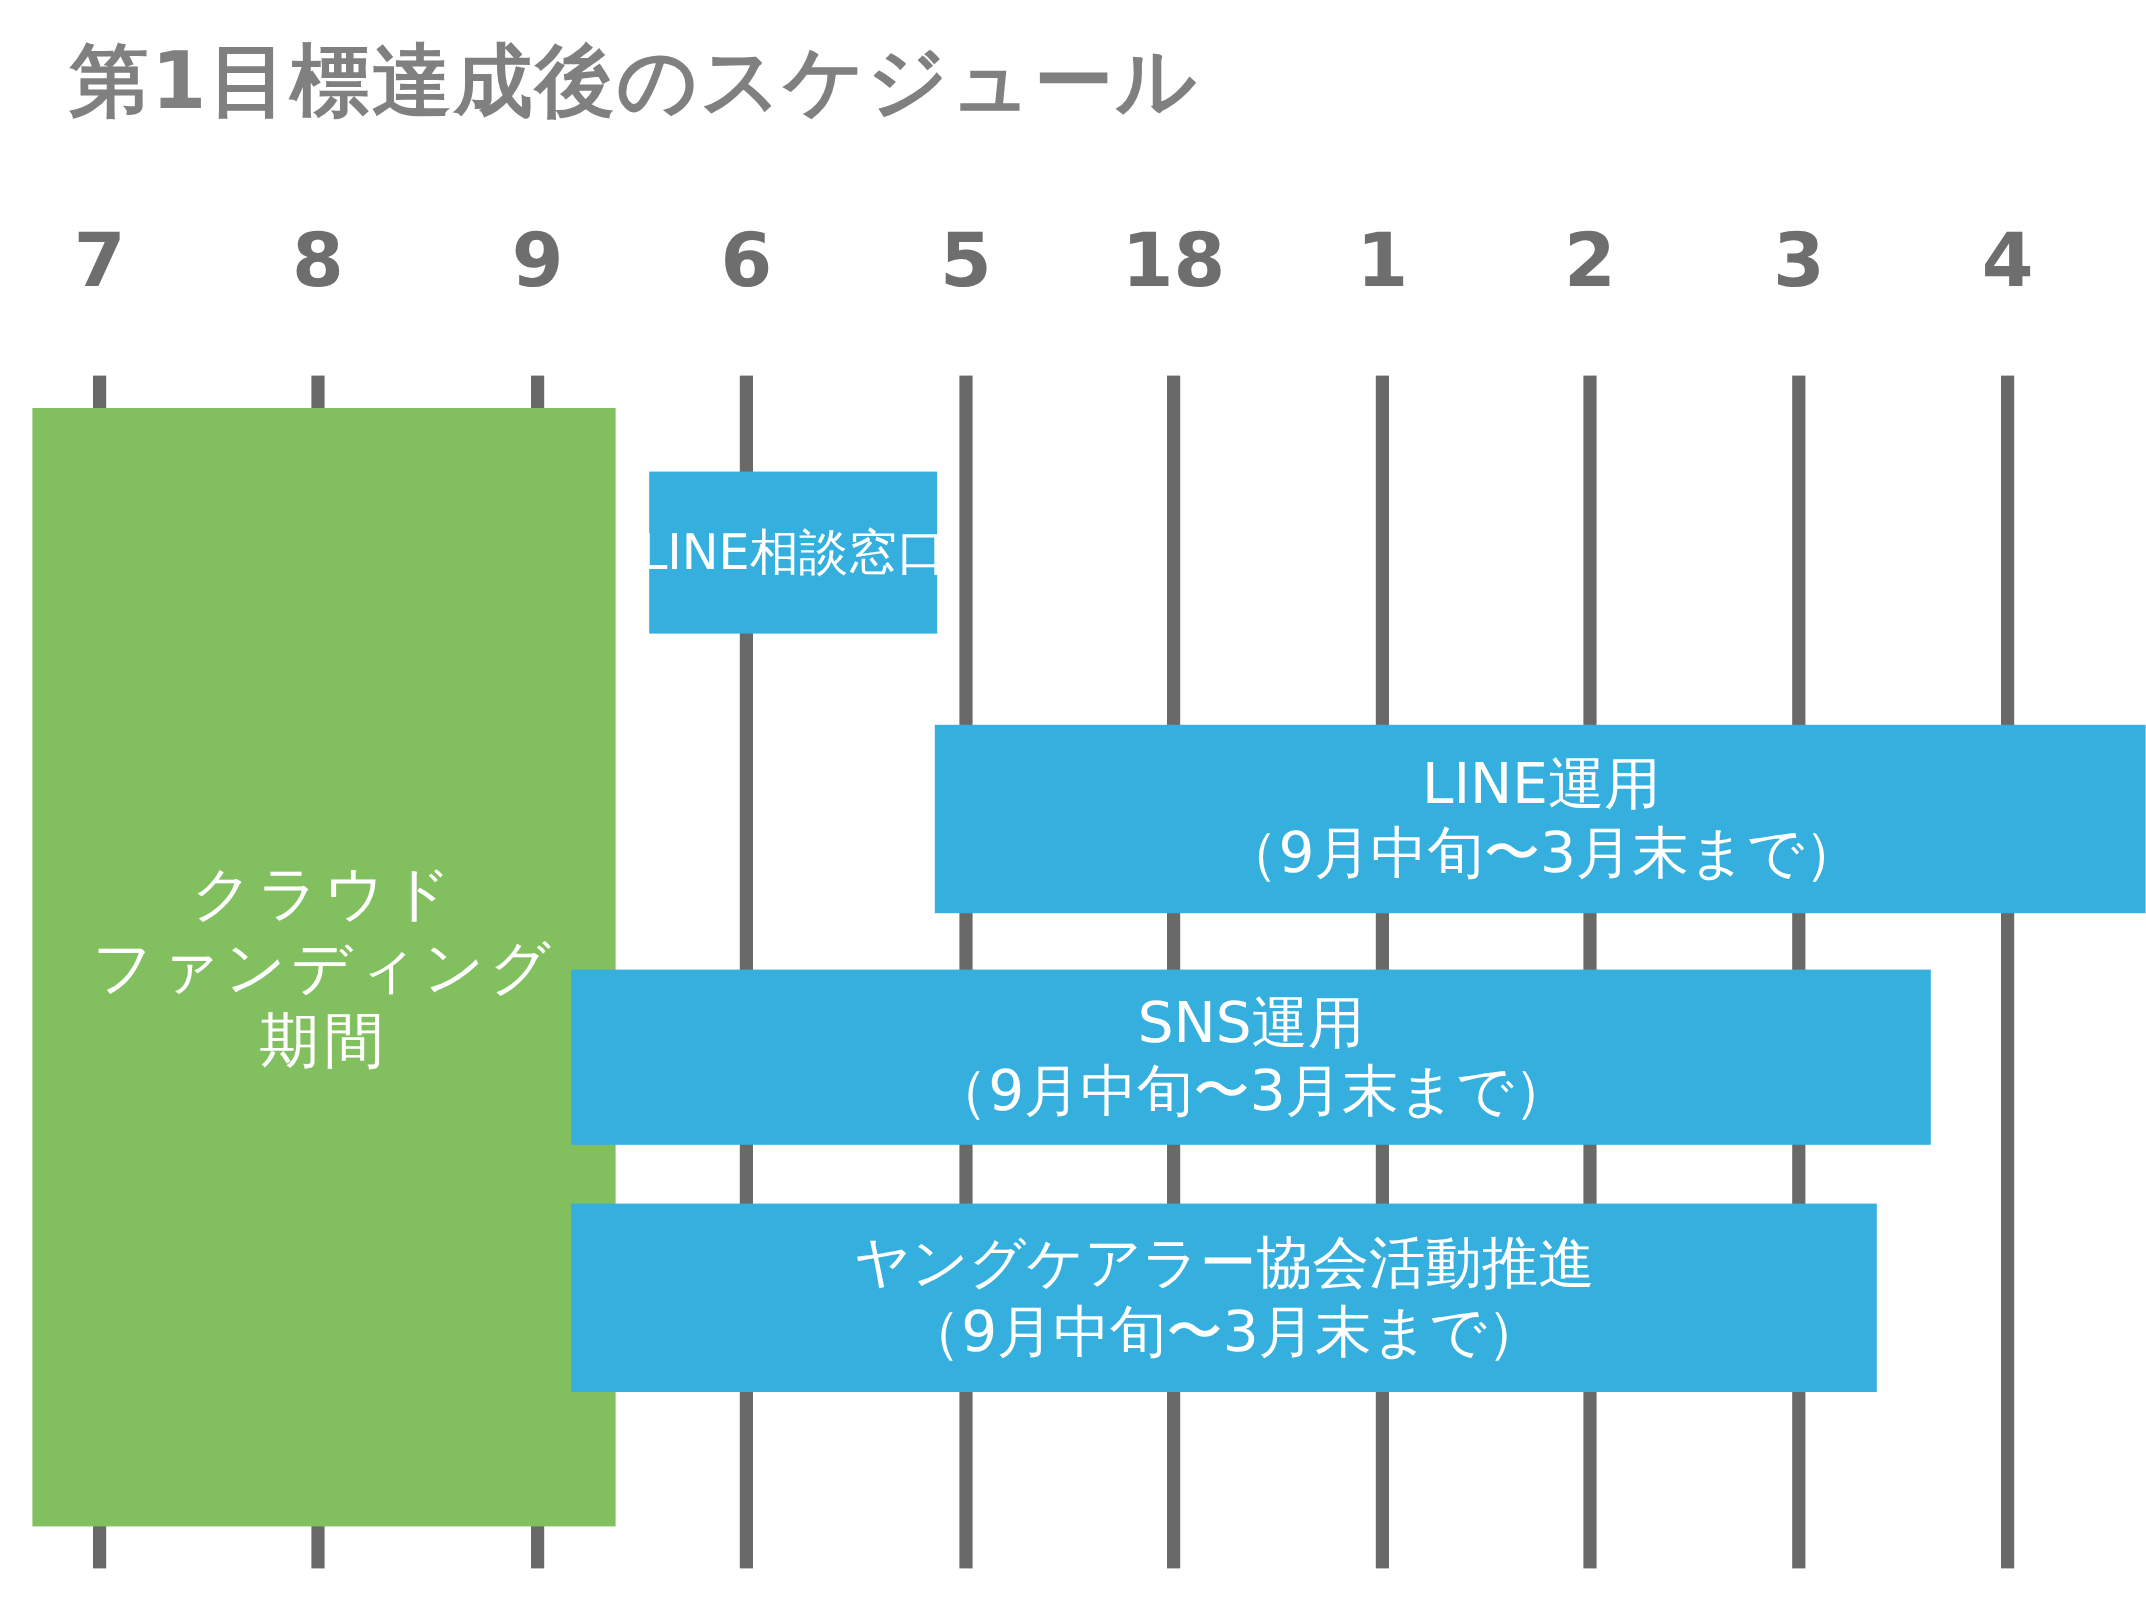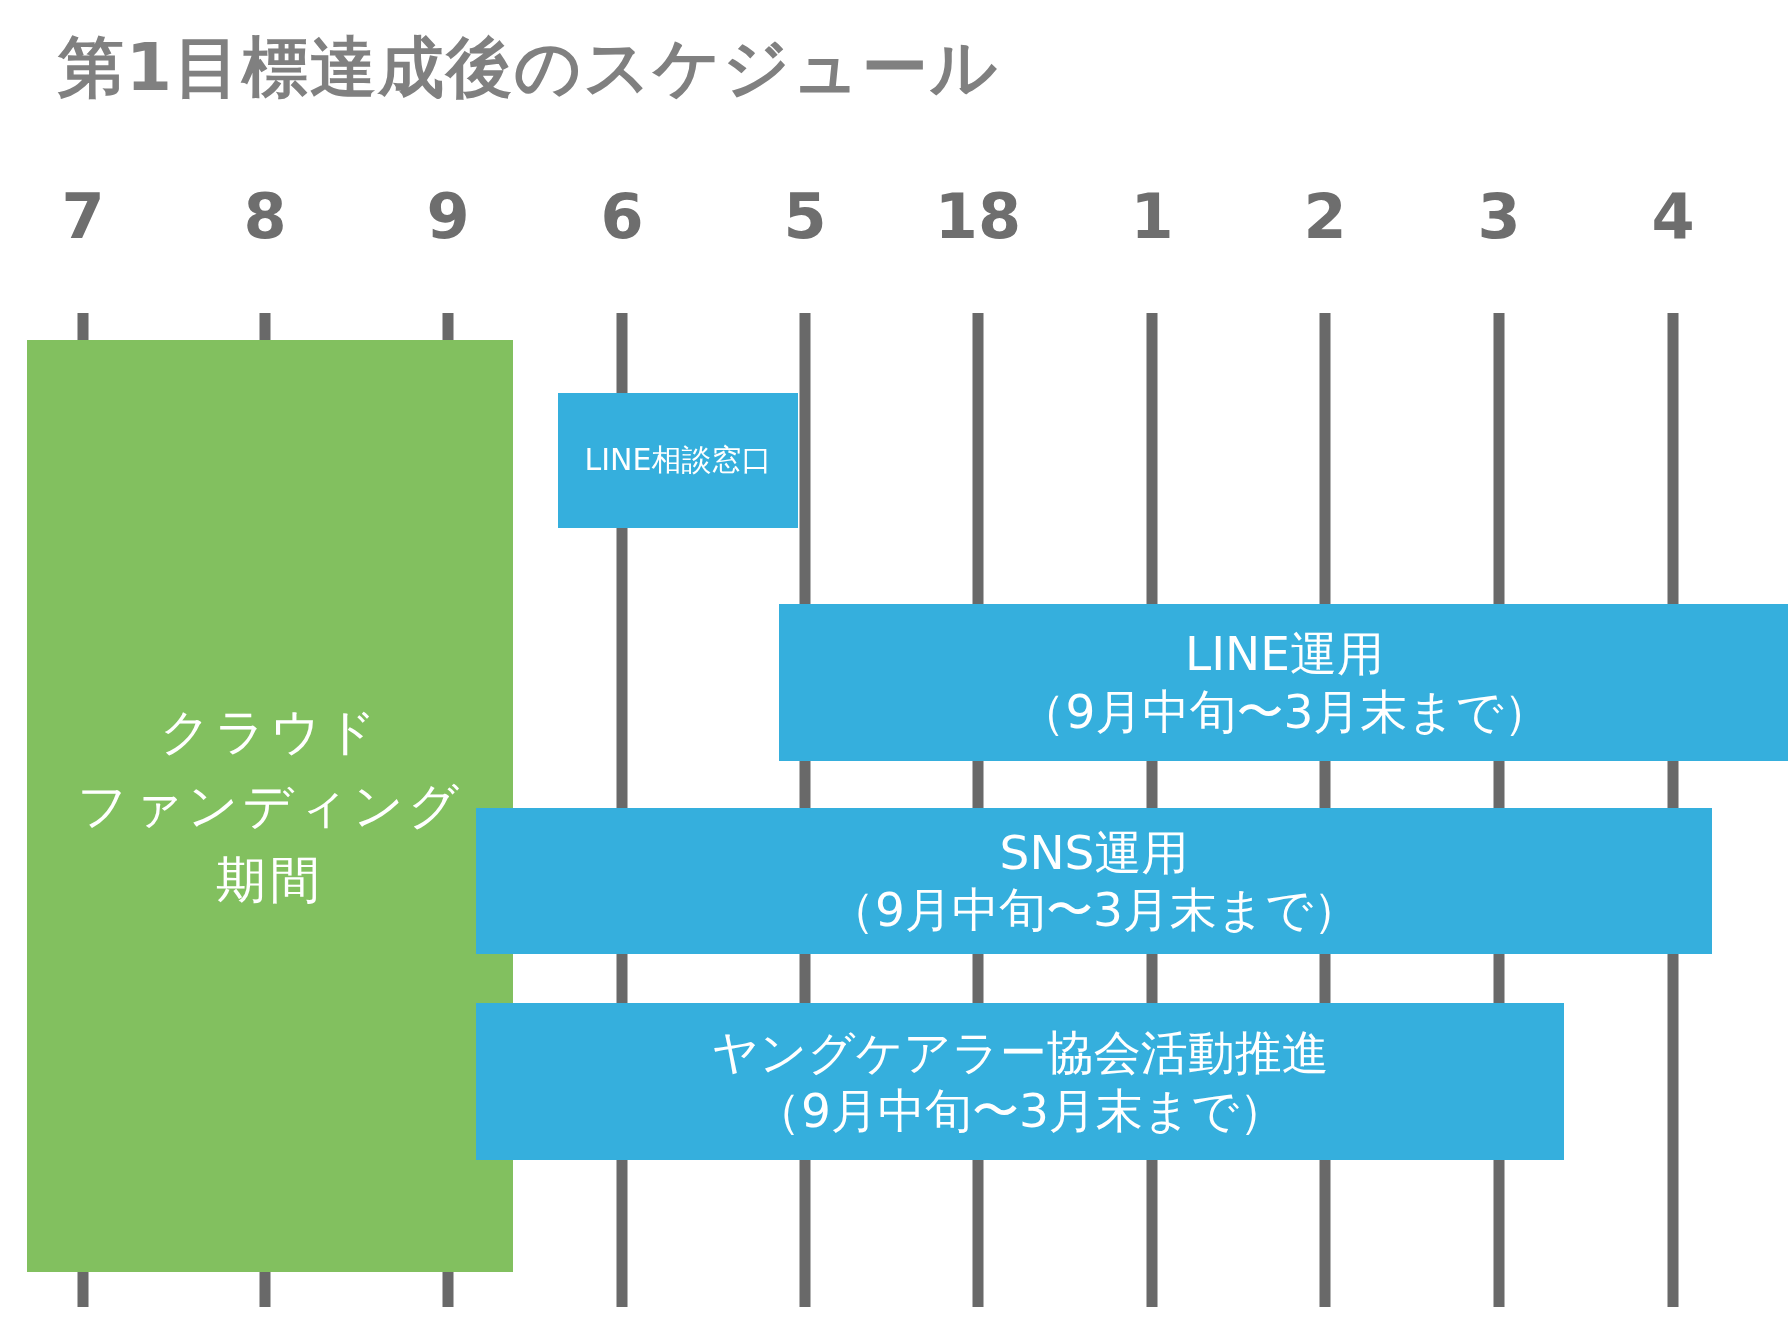--- a/index.html
+++ b/index.html
@@ -50,40 +50,40 @@
     box-sizing:border-box;
     display:flex;
     flex-direction:column;
     align-items:center;
     justify-content:center;
     color:#ffffff;
     text-align:center;
     line-height:1.22;
     white-space:nowrap;
   }
-  .bar.green{background:#82c05f;gap:13px;}
+  .bar.green{background:#82c05f;}
   .bar.blue{background:#35afdd;}
 
   .bar .ln{display:block;}
 
   
   #bar-crowdfunding{
     left:27px; top:340px; width:486px; height:932px;
     font-size:50px; letter-spacing:4px;
   }
   #bar-line-system{
-    left:558px; top:393px; width:240px; height:135px;
-    font-size:30px; letter-spacing:0px;
+    left:541px; top:393px; width:240px; height:135px;
+    font-size:41px; letter-spacing:0px;
   }
   #bar-line-ops{
     left:779px; top:604px; width:1011px; height:157px;
     font-size:47px; letter-spacing:0px;
   }
   #bar-sns-ops{
-    left:476px; top:808px; width:1236px; height:146px;
+    left:476px; top:808px; width:1133px; height:146px;
     font-size:47px; letter-spacing:0px;
   }
   #bar-yca{
     left:476px; top:1003px; width:1088px; height:157px;
     font-size:47px; letter-spacing:0px;
   }
 </style>
 </head>
 <body>
 

